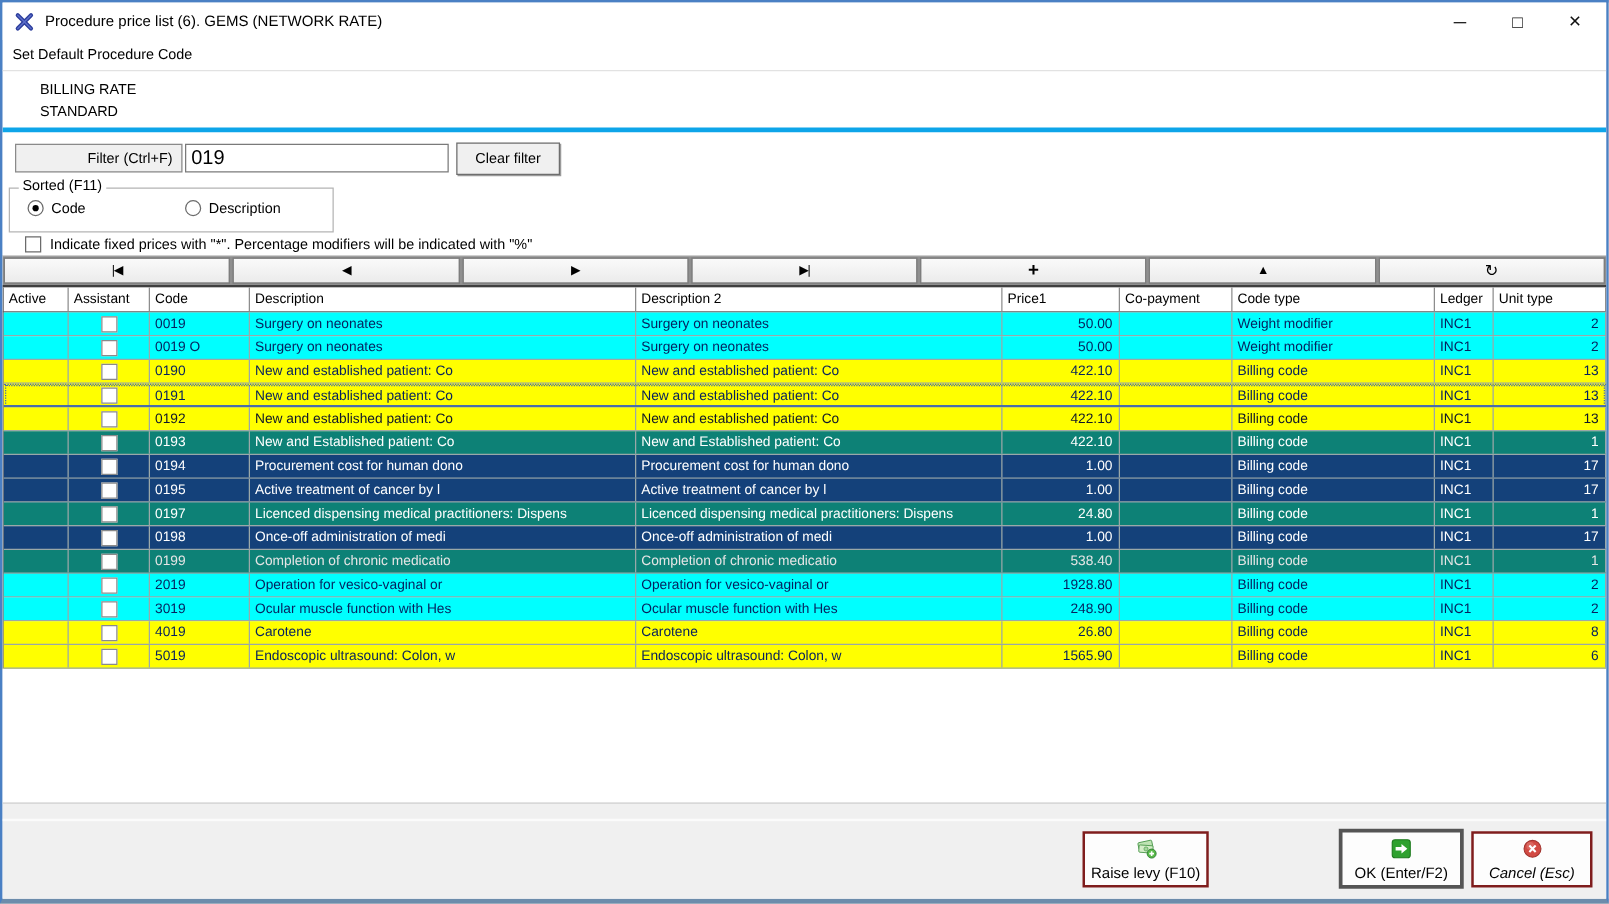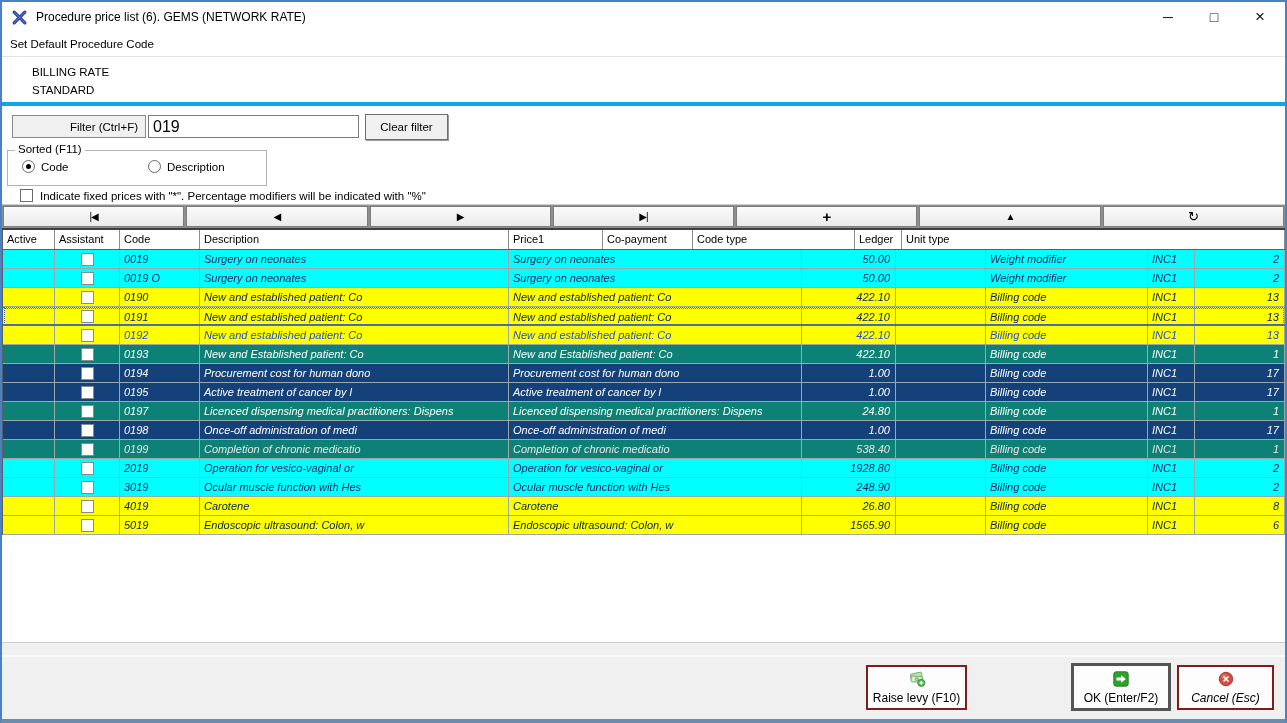--- a/index.html
+++ b/index.html
@@ -56,21 +56,21 @@
     font-size:10px;color:#000;}
   .nav-btn .glyph{letter-spacing:-1px;}
   .nav-btn.big .glyph{font-size:15px;font-weight:bold;letter-spacing:0;}
   .nav-btn.mid .glyph{font-size:13px;letter-spacing:0;}
   
   .grid-header{height:20px;display:flex;background:#fff;border-bottom:1px solid #5e5e5e;
     flex:none;border-left:1px solid #5e5e5e;}
   .hcell{border-right:1px solid #8d8d8d;font-size:11px;color:#000;padding:3px 0 0 4px;
     overflow:hidden;white-space:nowrap;}
   .grid-body{flex:none;border-left:1px solid #5e5e5e;}
-  .grid-row{height:19px;display:flex;border-bottom:1px solid #9aa8a8;position:relative;font-style:italic;}
+  .grid-row{height:19px;display:flex;border-bottom:1px solid #9aa8a8;position:relative;}
   .grid-row.selected{outline:1px dotted #4a6ea9;outline-offset:-2px;
     border-top:1px dotted #4a6ea9;border-bottom:2px double #4a6ea9;}
   .cell{border-right:1px solid #9aa8a8;font-size:11px;line-height:18px;padding-left:4px;
     overflow:hidden;white-space:nowrap;}
   .cell.num{text-align:right;padding-right:5px;padding-left:0;}
   .cell.center{display:flex;align-items:center;justify-content:center;padding-left:0;}
   .gridcheck{width:13px;height:13px;background:#fff;border:1px solid #8a8a8a;}
   .c0{width:52px;flex:none}.c1{width:65px;flex:none}.c2{width:80px;flex:none}
   .c3{width:309px;flex:none}.c4{width:293px;flex:none}.c5{width:94px;flex:none}
   .c6{width:90px;flex:none}.c7{width:162px;flex:none}.c8{width:47px;flex:none}
@@ -157,20 +157,21 @@
     <div class="nav-btn mid">
         <span class="glyph">↻</span>
       </div>
   </div>
 
   <div class="grid-header">
       <div class="hcell c0">Active</div>
       <div class="hcell c1">Assistant</div>
       <div class="hcell c2">Code</div>
       <div class="hcell c3">Description</div>
+      <div class="hcell c4">Description 2</div>
       <div class="hcell c5">Price1</div>
       <div class="hcell c6">Co-payment</div>
       <div class="hcell c7">Code type</div>
       <div class="hcell c8">Ledger</div>
       <div class="hcell c9">Unit type</div>
     </div>
   <div class="grid-body">
       <div class="grid-row" style="background: rgb(0, 255, 255); color: rgb(6, 33, 94);">
         <div class="cell c0"></div>
         <div class="cell c1 center">
@@ -220,21 +221,21 @@
         </div>
         <div class="cell c2">0191</div>
         <div class="cell c3">New and established patient: Co</div>
         <div class="cell c4">New and established patient: Co</div>
         <div class="cell c5 num">422.10</div>
         <div class="cell c6"></div>
         <div class="cell c7">Billing code</div>
         <div class="cell c8">INC1</div>
         <div class="cell c9 num">13</div>
       </div>
-      <div class="grid-row" style="background: rgb(255, 255, 0); color: #1d4ed8;">
+      <div class="grid-row" style="background: rgb(255, 255, 0); color: #0f172a;">
         <div class="cell c0"></div>
         <div class="cell c1 center">
           <span class="gridcheck"></span>
         </div>
         <div class="cell c2">0192</div>
         <div class="cell c3">New and established patient: Co</div>
         <div class="cell c4">New and established patient: Co</div>
         <div class="cell c5 num">422.10</div>
         <div class="cell c6"></div>
         <div class="cell c7">Billing code</div>

